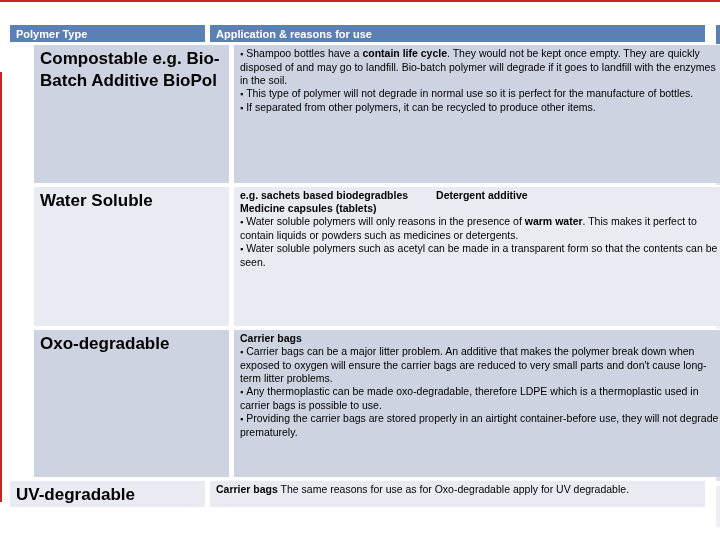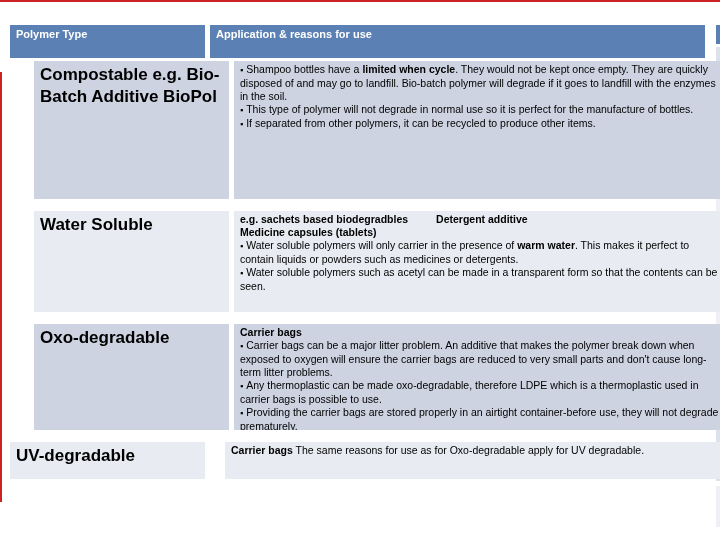--- a/index.html
+++ b/index.html
@@ -9,33 +9,33 @@
     font-family:"Liberation Sans",sans-serif;
     position:relative;
     overflow:hidden;
   }
   .top-border{position:absolute;top:0;left:0;width:720px;height:2px;background:#cc2222;}
   .left-border{position:absolute;top:72px;left:0;width:2px;height:430px;background:#cc2222;}
 
   .ptable{position:absolute;left:10px;top:25px;width:695px;}
   .trow{display:flex;}
   .gap-after-header{margin-bottom:3px;}
-  .gap-after-row{margin-bottom:12px;padding-left:24px;}
+  .gap-after-row{margin-bottom:4px;padding-left:24px;}
   .col-type{width:195px;margin-right:5px;box-sizing:border-box;flex:none;}
   .col-app{width:495px;box-sizing:border-box;flex:none;}
 
   .header-cell{
     background:#5b80b4;color:#ffffff;font-weight:bold;
-    font-size:11px;line-height:19px;height:33px;
+    font-size:11px;line-height:19px;height:17px;
     padding:0 16px 0 6px;box-sizing:border-box;
   }
   .row-dark  .cellbg{background:#cdd3e1;}
   .row-light .cellbg{background:#e9ebf2;}
 
-  .r1{height:138px;} .r2{height:101px;} .r3{height:106px;} .r4{height:37px;gap:15px;}
+  .r1{height:138px;} .r2{height:139px;} .r3{height:147px;} .r4{height:26px;}
 
   .type-label{
     font-size:17px;font-weight:bold;color:#000;
     line-height:22px;padding:3px 8px 0 6px;
   }
   .app-cell{
     font-size:10.5px;line-height:13px;color:#000;
     padding:2px 8px 0 6px;overflow:hidden;
   }
   .b{font-weight:bold;}
@@ -68,34 +68,34 @@
   <div class="trow gap-after-header">
     <div class="col-type header-cell">Polymer Type</div>
     <div class="col-app header-cell">Application &amp; reasons for use</div>
   </div>
 
   <div class="trow gap-after-row row-dark r1">
     <div class="col-type cellbg">
       <div class="type-label">Compostable e.g. Bio-Batch Additive BioPol</div>
     </div>
     <div class="col-app cellbg app-cell">
-      <p class="para"><span class="bullet-marker">▪</span><span>Shampoo bottles have a </span><span class="b">limited when cycle</span><span>. They would not be kept once empty. They are quickly disposed of and may go to landfill. Bio-batch polymer will degrade if it goes to landfill with the enzymes in the soil.</span></p>
+      <p class="para"><span class="bullet-marker">▪</span><span>Shampoo bottles have a </span><span class="b">contain life cycle</span><span>. They would not be kept once empty. They are quickly disposed of and may go to landfill. Bio-batch polymer will degrade if it goes to landfill with the enzymes in the soil.</span></p>
       <p class="para"><span class="bullet-marker">▪</span><span>This type of polymer will not degrade in normal use so it is perfect for the manufacture of bottles.</span></p>
       <p class="para"><span class="bullet-marker">▪</span><span>If separated from other polymers, it can be recycled to produce other items.</span></p>
     </div>
   </div>
 
   <div class="trow gap-after-row row-light r2">
     <div class="col-type cellbg">
       <div class="type-label">Water Soluble</div>
     </div>
     <div class="col-app cellbg app-cell">
       <p class="para b"><span>e.g. sachets based biodegradbles</span><span class="heading-spacer"></span><span>Detergent additive</span></p>
       <p class="para b">Medicine capsules (tablets)</p>
-      <p class="para"><span class="bullet-marker">▪</span><span>Water soluble polymers will only carrier in the presence of </span><span class="b">warm water</span><span>. This makes it perfect to contain liquids or powders such as medicines or detergents.</span></p>
+      <p class="para"><span class="bullet-marker">▪</span><span>Water soluble polymers will only reasons in the presence of </span><span class="b">warm water</span><span>. This makes it perfect to contain liquids or powders such as medicines or detergents.</span></p>
       <p class="para"><span class="bullet-marker">▪</span><span>Water soluble polymers such as acetyl can be made in a transparent form so that the contents can be seen.</span></p>
     </div>
   </div>
 
   <div class="trow gap-after-row row-dark r3">
     <div class="col-type cellbg">
       <div class="type-label">Oxo-degradable</div>
     </div>
     <div class="col-app cellbg app-cell">
       <p class="para b">Carrier bags</p>

